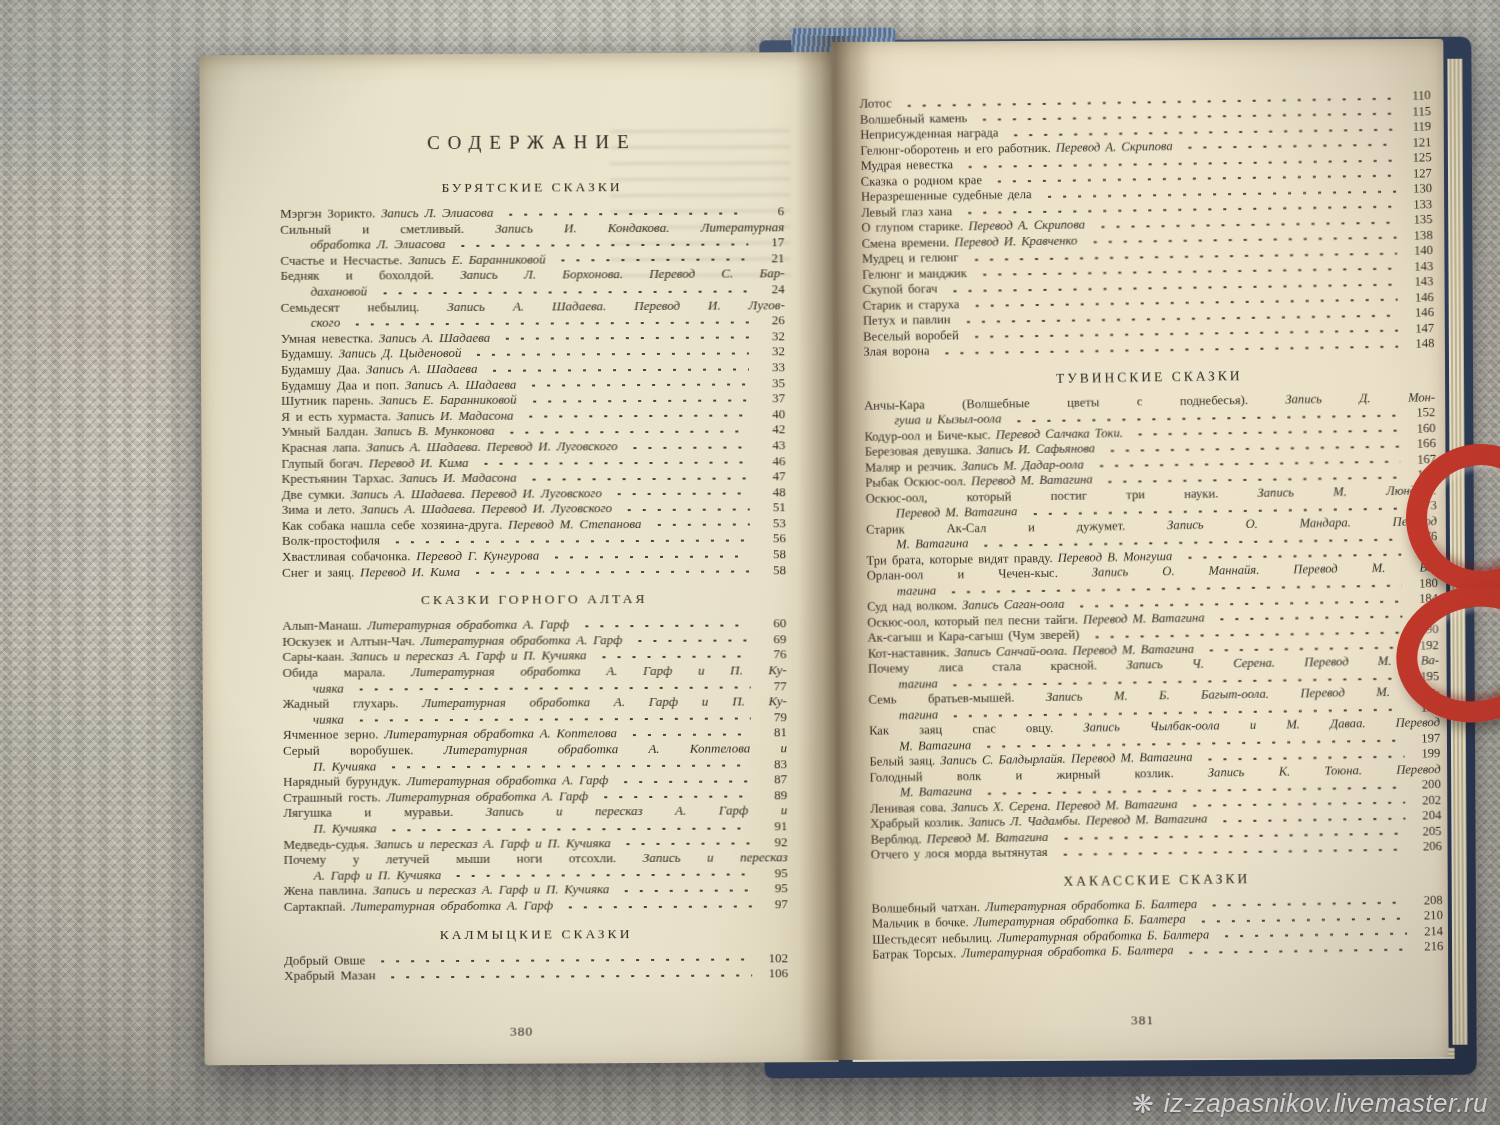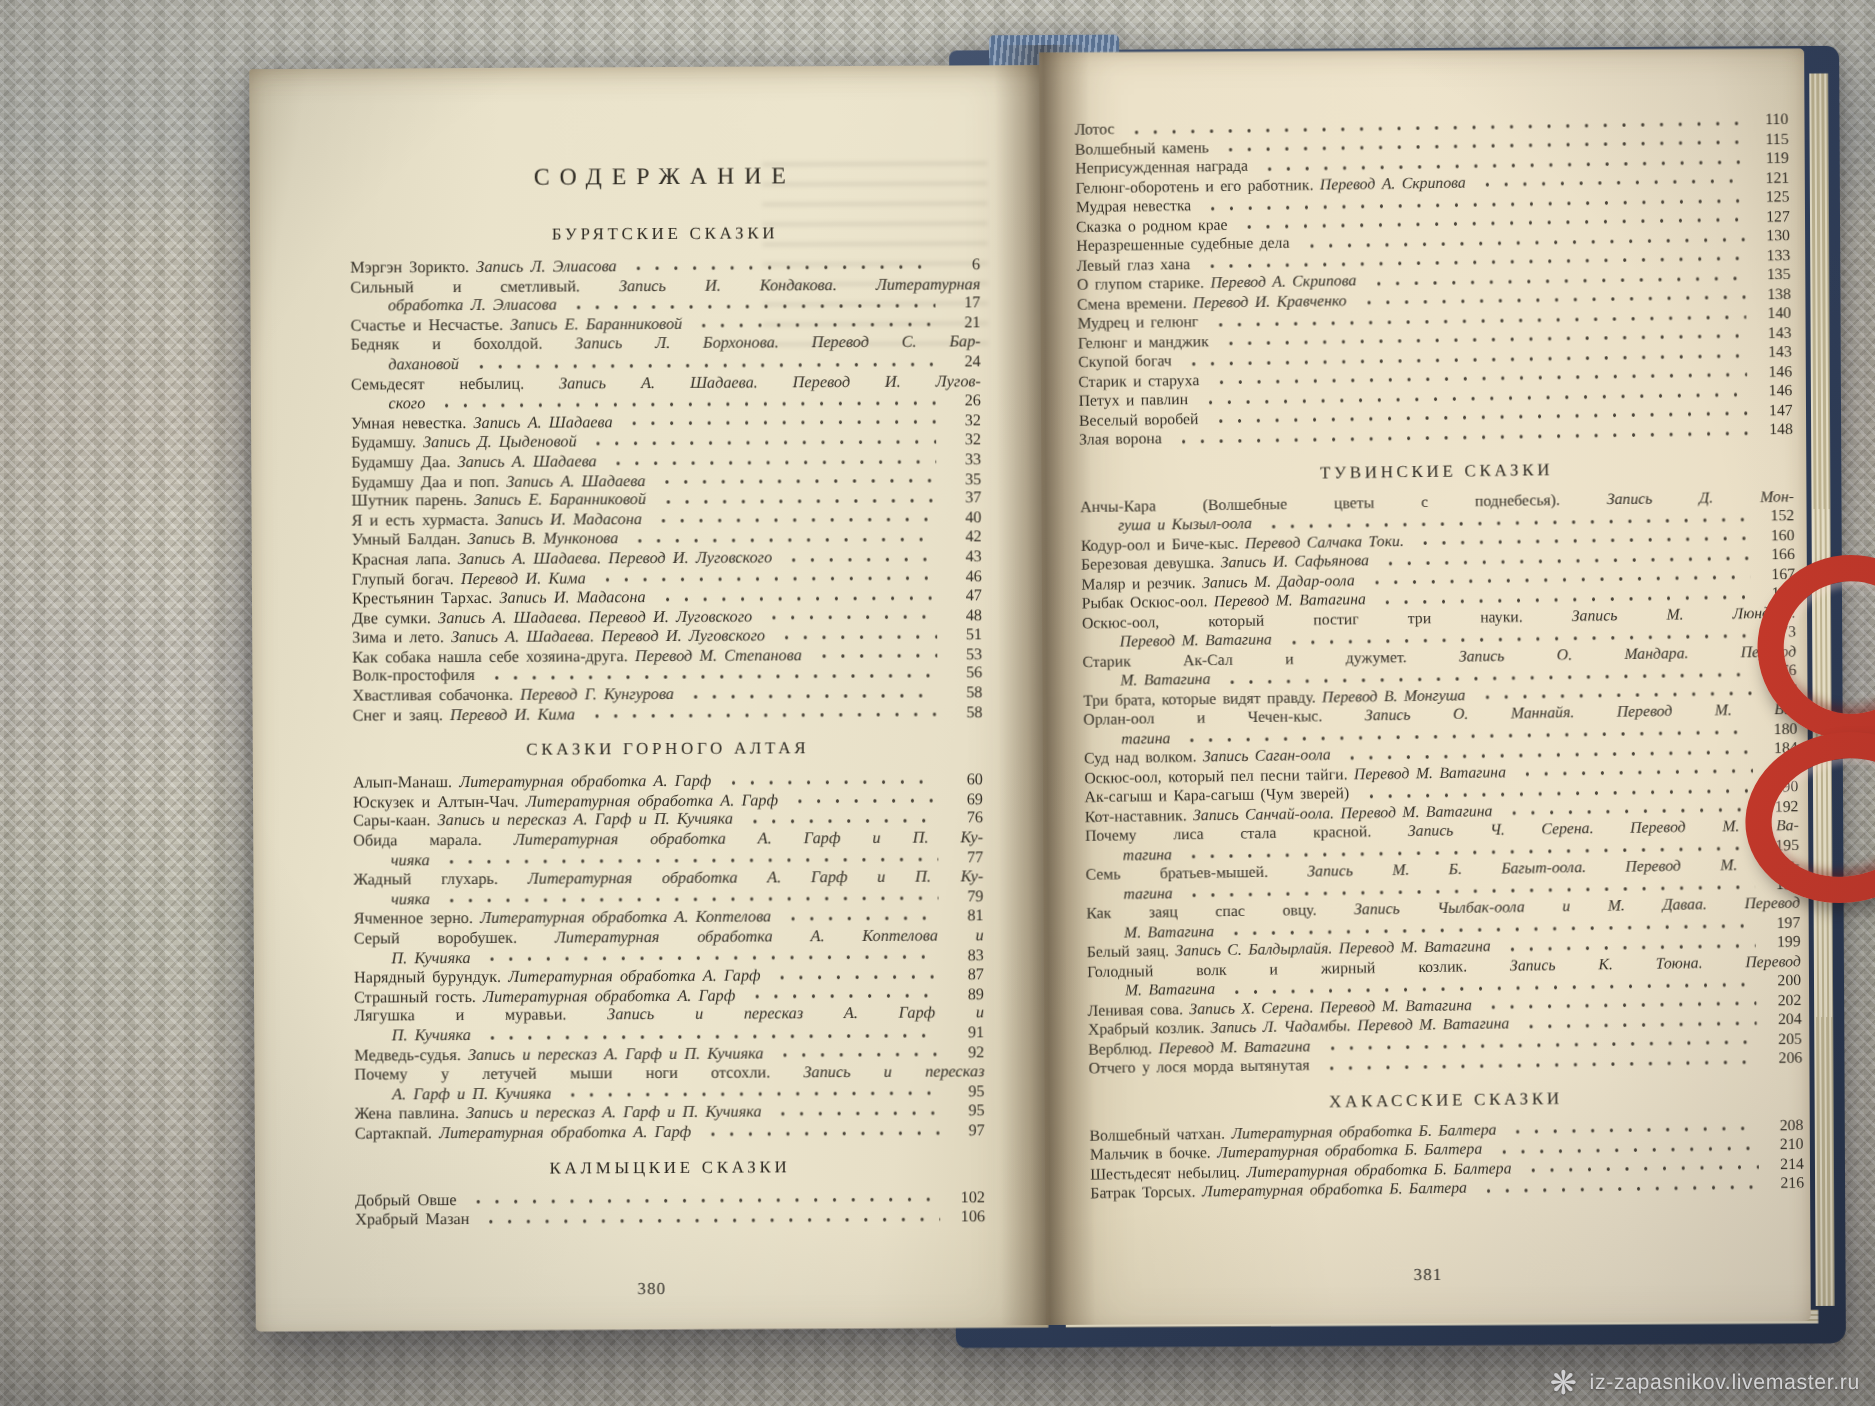--- a/index.html
+++ b/index.html
@@ -66,21 +66,21 @@
   .page-right .folio{bottom:30px;}
   
   .ring{position:absolute;border-style:solid;border-color:#c4382a;border-radius:50%;background:transparent;z-index:30;
     box-shadow:inset 3px 4px 5px rgba(255,230,220,.35), inset -3px -5px 8px rgba(110,14,6,.45), 5px 9px 12px rgba(25,22,22,.38);}
   .ring-top{left:1406px;top:444px;width:108px;height:106px;border-width:21px;transform:rotate(6deg);}
   .ring-bottom{left:1396px;top:586px;width:118px;height:94px;border-width:21px;transform:rotate(-10deg);}
   
   .watermark{position:absolute;right:12px;bottom:6px;display:flex;align-items:center;gap:10px;z-index:50;
     font-family:"Liberation Sans",sans-serif;color:rgba(228,228,230,.88);text-shadow:0 1px 2px rgba(0,0,0,.45);}
   .wm-icon{font-size:26px;line-height:1;}
-  .wm-text{font-size:17px;letter-spacing:.5px;}
+  .wm-text{font-size:26px;letter-spacing:.5px;font-style:italic;}
 </style>
 </head>
 <body>
 
 <div class="stage">
 
   <div class="book">
     <div class="cover"></div>
     <div class="spine-denim"></div>
     <div class="fore-right"></div>

